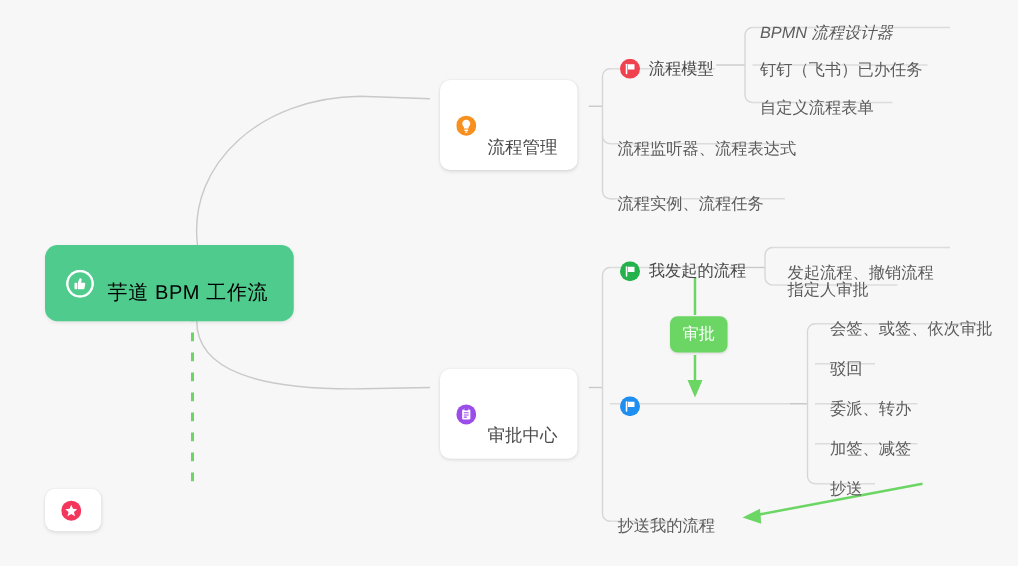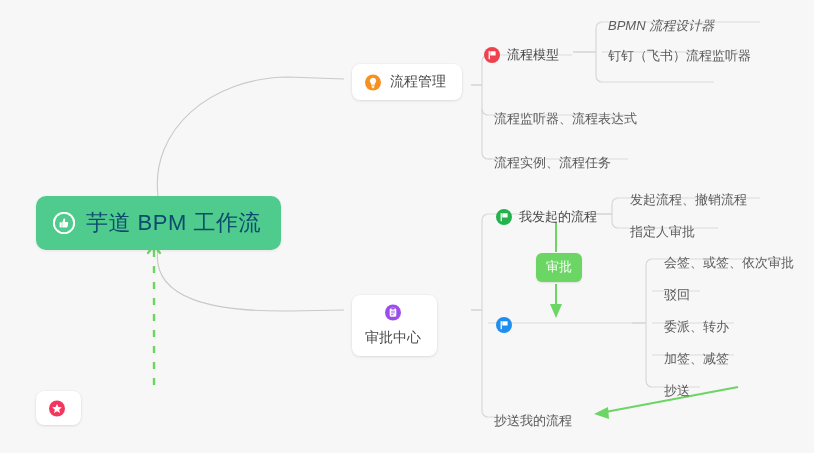--- a/index.html
+++ b/index.html
@@ -25,23 +25,23 @@
     gap: 9px;
   }
 
   .root {
     background: #4ecb8d;
     border-radius: 10px;
     padding: 12px 20px 12px 17px;
     gap: 11px;
     box-shadow: 0 1px 3px rgba(0,0,0,0.08);
   }
-  .root .label { color: #0c4a6e; font-size: 22px; letter-spacing: .5px; }
-
-  .branch .label { color: #4a4a4a; font-size: 14px; }
+  .root .label { color: #000000; font-size: 16px; letter-spacing: .5px; margin-top: 16px; }
+
+  .branch .label { color: #4a4a4a; font-size: 14px; margin-top: 36px; }
   .leaf {
     color: #5c5c5c; font-size: 13px;
     padding: 6px 8px 7px 8px;
     background: transparent;
   }
   .leaf .label { color: #5c5c5c; }
   .sub .label { color: #4a4a4a; font-size: 13px; }
   .sub { padding: 5px 8px 6px 6px; gap: 7px; }
 
   
@@ -150,46 +150,49 @@
       <svg width="17" height="17" viewBox="0 0 17 17">
         <circle cx="8.5" cy="8.5" r="8.5" fill="#f7901e"></circle>
         <path d="M8.5 3.4 C6.5 3.4 5.1 4.9 5.1 6.7 C5.1 8.0 5.9 8.8 6.5 9.6 L6.5 10.9 L10.5 10.9 L10.5 9.6 C11.1 8.8 11.9 8.0 11.9 6.7 C11.9 4.9 10.5 3.4 8.5 3.4 Z" fill="#ffffff"></path>
         <rect x="6.8" y="11.7" width="3.4" height="1.3" rx="0.6" fill="#ffffff"></rect>
         <rect x="7.4" y="13.4" width="2.2" height="1.1" rx="0.5" fill="#ffffff"></rect>
       </svg>
     </span>
     <span class="label">流程管理</span>
   </div>
 
-  <div class="node sub" style="left:478px; top:41px;">
+  <div class="node sub" style="left:490px; top:41px;">
     <span class="badge">
       <svg width="16" height="16" viewBox="0 0 16 16">
         <circle cx="8" cy="8" r="8" fill="#f0414f"></circle>
         <rect x="4.6" y="3.9" width="1.25" height="8.4" rx="0.5" fill="#ffffff"></rect>
         <path d="M6.3 4.3 L11.6 4.3 L11.6 8.5 L6.3 8.5 Z" fill="#ffffff"></path>
       </svg>
     </span>
     <span class="label">流程模型</span>
   </div>
 
   <div class="node leaf" style="left:600px; top:11px;font-style:italic;">
     <span class="label">BPMN 流程设计器</span>
   </div>
   <div class="node leaf" style="left:600px; top:41px;">
-    <span class="label">钉钉（飞书）流程监听器</span>
+    <span class="label">钉钉（飞书）已办任务</span>
+  </div>
+  <div class="node leaf" style="left:600px; top:71px;">
+    <span class="label">自定义流程表单</span>
   </div>
 
   <div class="node leaf" style="left:486px; top:104px;">
     <span class="label">流程监听器、流程表达式</span>
   </div>
   <div class="node leaf" style="left:486px; top:148px;">
     <span class="label">流程实例、流程任务</span>
   </div>
 
-  <div class="node card branch" style="left:352px; top:295px;flex-direction:column;">
+  <div class="node card branch" style="left:352px; top:295px;">
     <span class="badge">
       <svg width="17" height="17" viewBox="0 0 17 17">
         <circle cx="8.5" cy="8.5" r="8.5" fill="#9b4dea"></circle>
         <rect x="5.0" y="4.3" width="7.0" height="8.6" rx="1.2" fill="#ffffff"></rect>
         <rect x="6.7" y="3.1" width="3.6" height="2.1" rx="0.8" fill="#ffffff"></rect>
         <rect x="6.7" y="3.1" width="3.6" height="2.1" rx="0.8" fill="#9b4dea"></rect>
         <rect x="6.3" y="6.6" width="4.4" height="0.9" rx="0.45" fill="#9b4dea"></rect>
         <rect x="6.3" y="8.5" width="4.4" height="0.9" rx="0.45" fill="#9b4dea"></rect>
         <rect x="6.3" y="10.4" width="2.8" height="0.9" rx="0.45" fill="#9b4dea"></rect>
       </svg>
@@ -201,21 +204,21 @@
     <span class="badge">
       <svg width="16" height="16" viewBox="0 0 16 16">
         <circle cx="8" cy="8" r="8" fill="#23b24b"></circle>
         <rect x="4.6" y="3.9" width="1.25" height="8.4" rx="0.5" fill="#ffffff"></rect>
         <path d="M6.3 4.3 L11.6 4.3 L11.6 8.5 L6.3 8.5 Z" fill="#ffffff"></path>
       </svg>
     </span>
     <span class="label">我发起的流程</span>
   </div>
 
-  <div class="node leaf" style="left:622px; top:185px;">
+  <div class="node leaf" style="left:622px; top:203px;">
     <span class="label">发起流程、撤销流程</span>
   </div>
   <div class="node leaf" style="left:622px; top:217px;">
     <span class="label">指定人审批</span>
   </div>
 
   <div class="pill" style="left:536px; top:253px;">审批</div>
 
   <div class="node sub" style="left:490px; top:312px;">
     <span class="badge">

